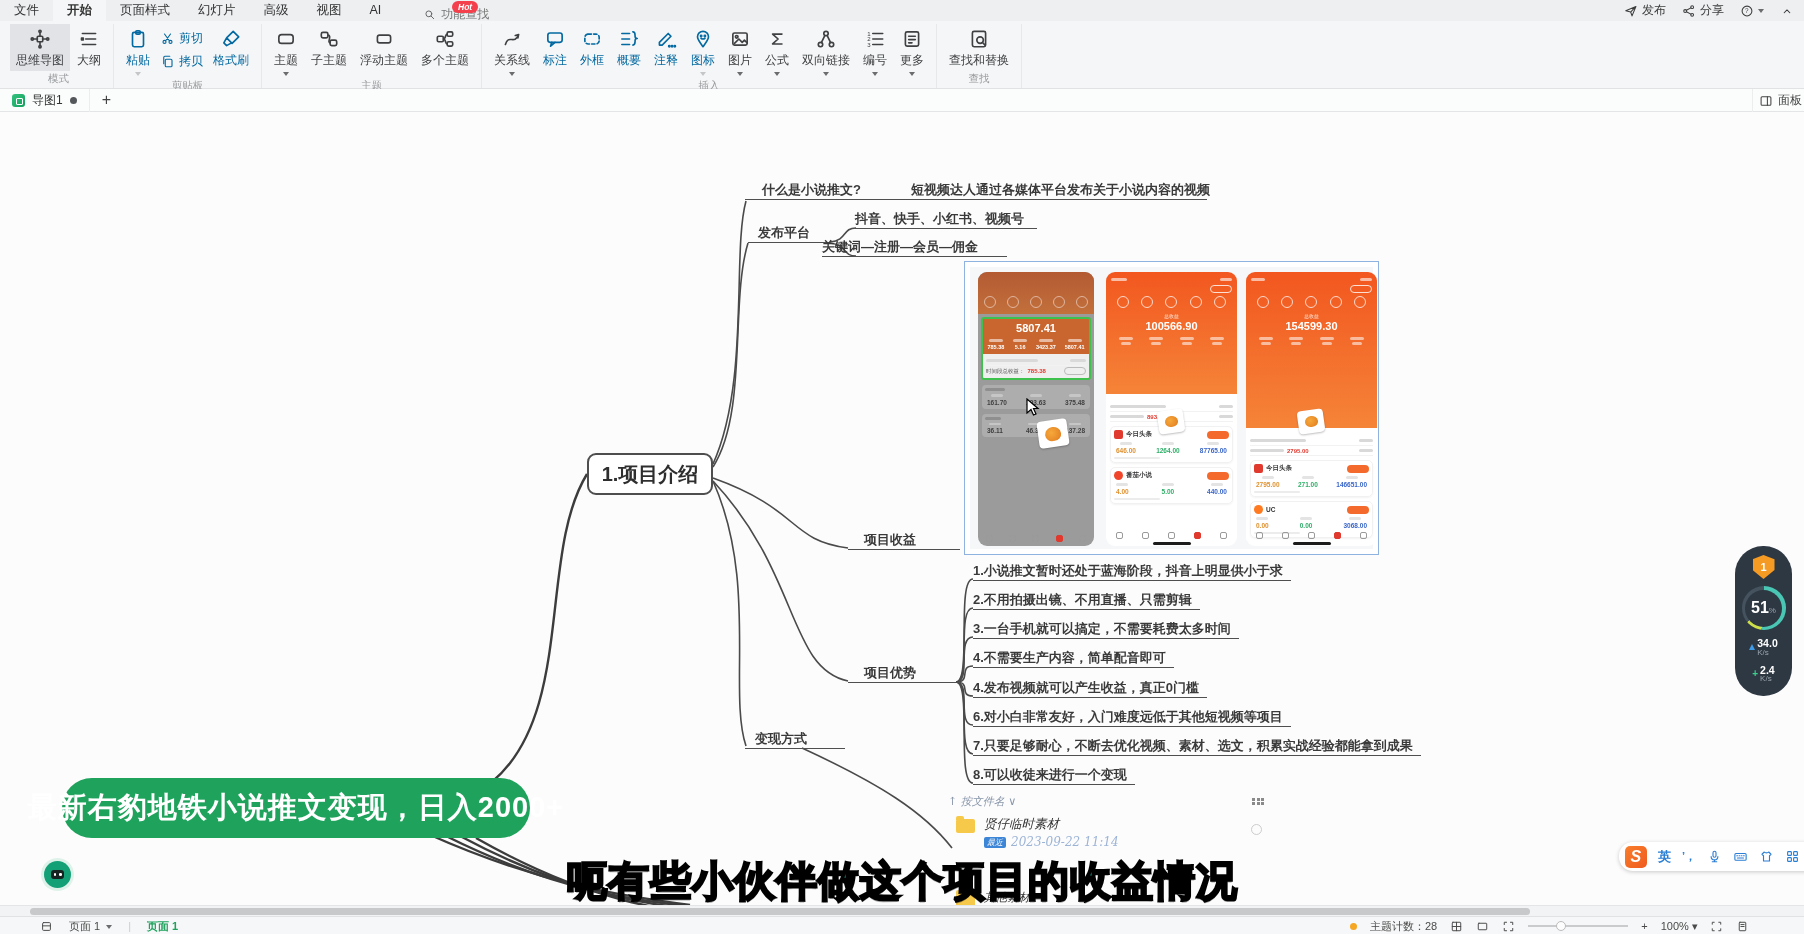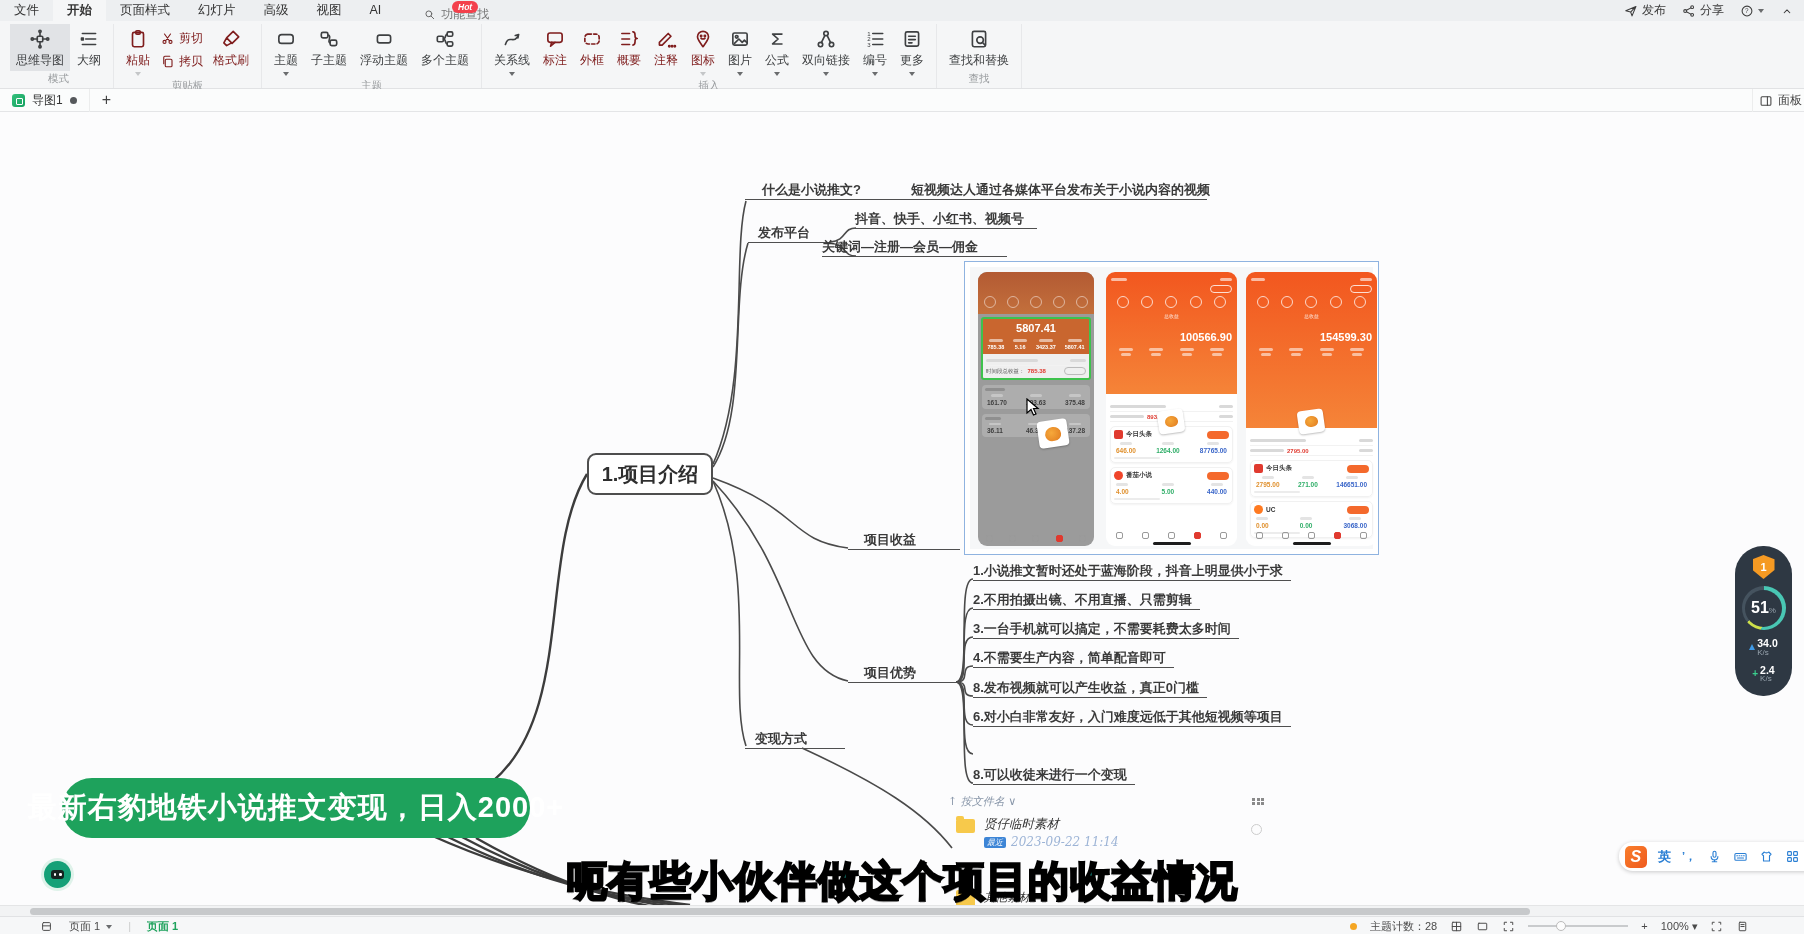--- a/index.html
+++ b/index.html
@@ -19,21 +19,21 @@
   .mright .mi { display:flex; align-items:center; gap:4px; }
   .mright svg { width:14px; height:14px; }
 
   
   .ribbon { height:68px; background:#f5f6f7; display:flex; border-bottom:1px solid #e1e2e4; padding:3px 4px 0 4px; }
   .rgroup { display:flex; flex-direction:column; padding:0 6px; border-right:1px solid #e7e8ea; }
   .ritems { display:flex; align-items:flex-start; flex:1; gap:1px; }
   .rlabel { text-align:center; font-size:10.5px; color:#979a9d; padding:1px 0 3px 0; }
   .rbtn { display:flex; flex-direction:column; align-items:center; gap:2px; padding:4px 6px 2px 6px; border-radius:0; font-size:12px; color:#3e4042; white-space:nowrap; }
   .rbtn.active { background:#e1e3e6; }
-  .rbtn.disabled, .rsmall.disabled { color:#7f1d1d; }
+  .rbtn.disabled, .rsmall.disabled { color:#0369a1; }
   .rcol { display:flex; flex-direction:column; gap:4px; padding-top:5px; }
   .rsmall { display:flex; align-items:center; gap:4px; font-size:12px; color:#3e4042; padding:1px 3px; }
   .rsmall svg { width:15px; height:15px; }
   .caret { width:0; height:0; border-left:3.5px solid transparent; border-right:3.5px solid transparent; border-top:4px solid #6a6c6e; margin-top:1px; }
   .rbtn.disabled .caret { border-top-color:#c4c6c8; }
 
   
   .sheetbar { height:23px; background:#fbfcfc; border-bottom:1px solid #e4e5e7; display:flex; align-items:center; font-size:12px; color:#333; position:relative; }
   .sheettab { display:flex; align-items:center; gap:7px; padding:0 12px; height:23px; border-right:1px solid #eceded; }
   .sheet-ico { width:13px; height:13px; border-radius:3px; background:linear-gradient(135deg,#35c27d,#13a05f); position:relative; }
@@ -69,21 +69,21 @@
   .ph2 { left:136px; width:131px; background:#fff; }
   .ph3 { left:276px; width:131px; background:#fff; }
   .ph-head-dim { height:42px; background:linear-gradient(180deg,#b35a33,#c3703c); display:flex; align-items:flex-end; justify-content:space-around; padding-bottom:6px; }
   .ph-head { height:104px; background:linear-gradient(180deg,#f2571f,#f58438); padding:3px 5px 0 5px; color:#fff; }
   .circ { width:12px; height:12px; border-radius:50%; border:1.2px solid rgba(255,255,255,.75); }
   .circ-row { display:flex; justify-content:space-around; margin-top:3px; }
   .ph-status { display:flex; justify-content:space-between; align-items:center; height:8px; }
   .sbar { height:3px; background:rgba(255,255,255,.6); border-radius:2px; }
   .capsule { width:22px; height:8px; border:1px solid rgba(255,255,255,.8); border-radius:4px; margin-left:auto; margin-top:2px; }
   .total-lbl { text-align:center; font-size:5px; color:rgba(255,255,255,.85); margin-top:5px; }
-  .total-num { text-align:right; font-size:11px; font-weight:bold; margin-top:12px; }
+  .total-num { text-align:center; font-size:11px; font-weight:bold; margin-top:1px; }
   .stat4 { display:flex; justify-content:space-around; margin-top:5px; }
   .stat4 .c { text-align:center; }
   .stat4 .b { width:14px; height:3px; background:rgba(255,255,255,.55); border-radius:2px; margin:0 auto 2px auto; }
   .stat4 .v { font-size:5.5px; font-weight:bold; color:#fff; }
   .ph-sheet { background:#fff; border-radius:7px 7px 0 0; margin-top:5px; padding:3px 4px; }
   .sheet-line { display:flex; align-items:center; gap:3px; height:10px; border-bottom:1px solid #f2f2f2; }
   .gbar { height:3px; background:#d9d9d9; border-radius:2px; }
   .redv { color:#e03a2f; font-size:6px; font-weight:bold; }
   .mini-btn { margin-left:auto; width:22px; height:8px; border-radius:4px; background:#f4692c; }
   .mini-btn.line { background:none; border:1px solid #bbb; }
@@ -480,22 +480,23 @@
   <div class="mm-node" style="left:748px; top:113px; width:82px; padding-left:10px;">发布平台</div>
   <div class="mm-node" style="left:855px; top:99px; width:182px;">抖音、快手、小红书、视频号</div>
   <div class="mm-node" style="left:822px; top:127px; width:185px;">关键词—注册—会员—佣金</div>
 
   <div class="mm-node" style="left:848px; top:420px; width:112px; padding-left:16px;">项目收益</div>
   <div class="mm-node" style="left:848px; top:553px; width:112px; padding-left:16px;">项目优势</div>
   <div class="mm-item" style="top:451px;">1.小说推文暂时还处于蓝海阶段，抖音上明显供小于求</div>
   <div class="mm-item" style="top:480px;">2.不用拍摄出镜、不用直播、只需剪辑</div>
   <div class="mm-item" style="top:509px;">3.一台手机就可以搞定，不需要耗费太多时间</div>
   <div class="mm-item" style="top:538px;">4.不需要生产内容，简单配音即可</div>
-  <div class="mm-item" style="top:568px;">8.发布视频就可以产生收益，真正0门槛</div>
+  <div class="mm-item" style="top:568px;">4.发布视频就可以产生收益，真正0门槛</div>
   <div class="mm-item" style="top:597px;">6.对小白非常友好，入门难度远低于其他短视频等项目</div>
+  <div class="mm-item" style="top:626px;">7.只要足够耐心，不断去优化视频、素材、选文，积累实战经验都能拿到成果</div>
   <div class="mm-item" style="top:655px;">8.可以收徒来进行一个变现</div>
   <div class="mm-node" style="left:745px; top:619px; width:100px; padding-left:10px;">变现方式</div>
 
   <div class="img-node">
     <div class="img-inner">
 
       <div class="phone ph1">
         <div class="ph-head-dim">
           <span class="circ" style="border-color:rgba(255,255,255,.5)"></span>
             <span class="circ" style="border-color:rgba(255,255,255,.5)"></span>

